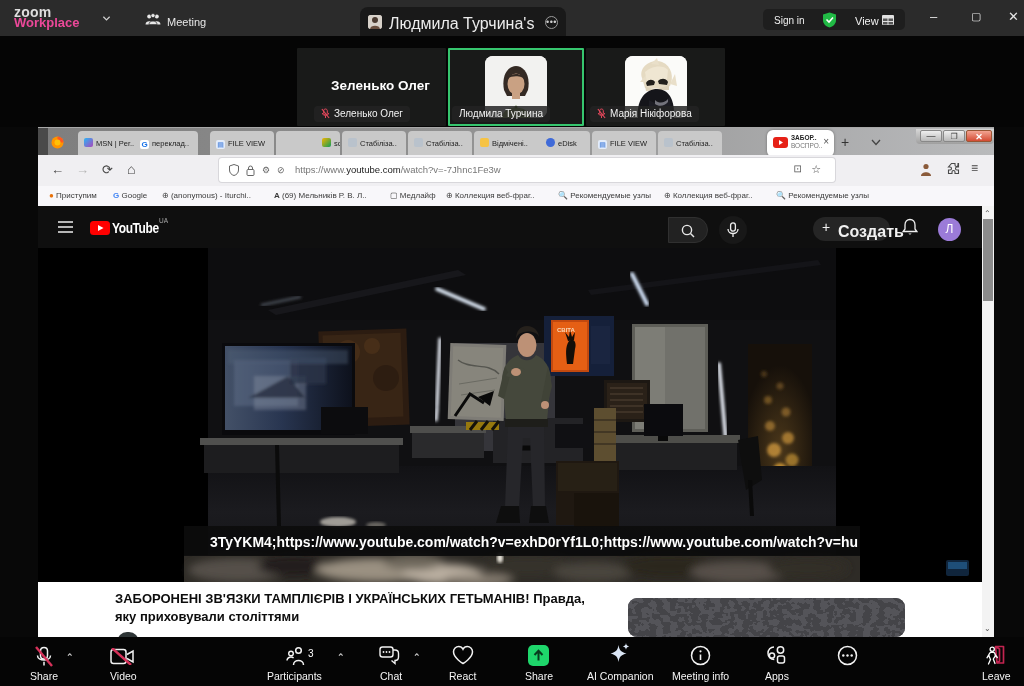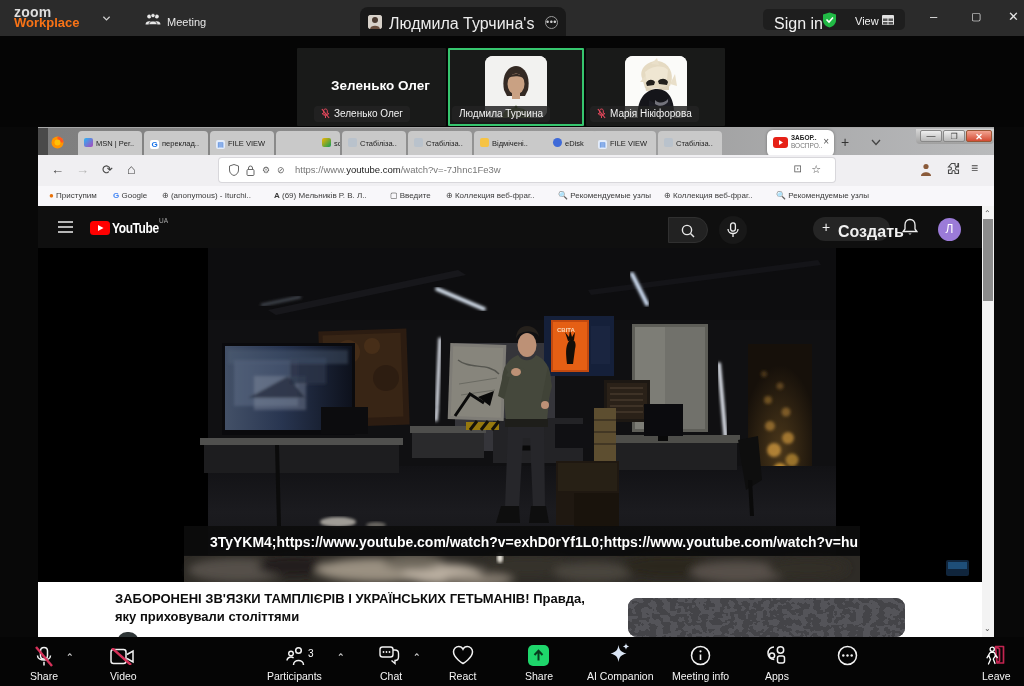--- a/index.html
+++ b/index.html
@@ -4,30 +4,30 @@
 <style>
   html,body{margin:0;padding:0;background:#000;}
   *{box-sizing:border-box;}
   #root{position:relative;width:1024px;height:686px;overflow:hidden;background:#000;
         font-family:"Liberation Sans", sans-serif;}
   .abs{position:absolute;}
 
   
   #titlebar{left:0;top:0;width:1024px;height:36px;background:#2b2b2b;}
   .zlogo1{left:14px;top:4px;color:#dedede;font-size:14px;font-weight:bold;letter-spacing:.2px;}
-  .zlogo2{left:14px;top:15px;color:#f97316;font-size:13px;font-weight:bold;text-align:right;}
+  .zlogo2{left:14px;top:15px;color:#ec4899;font-size:13px;font-weight:bold;text-align:right;}
   .chev{left:102px;top:14px;width:9px;height:9px;}
   .meeting-ico{left:145px;top:13px;}
   .meeting-txt{left:167px;top:16px;color:#e8e8e8;font-size:11px;}
   .ztab{left:360px;top:7px;width:206px;height:29px;background:#191919;border-radius:8px 8px 0 0;}
   .ztab-av{left:8px;top:8px;width:14px;height:14px;border-radius:3px;overflow:hidden;background:#cfc5bb;}
   .ztab-txt{left:29px;top:8px;color:#ececec;font-size:16px;}
   .ztab-dots{left:185px;top:9px;width:13px;height:13px;border:1px solid #9a9a9a;border-radius:50%;color:#cfcfcf;font-size:9px;line-height:10px;text-align:center;letter-spacing:.5px;}
   .zpill{left:763px;top:9px;width:142px;height:21px;background:#1e1e1e;border-radius:5px;}
-  .signin{left:774px;top:15px;color:#f0f0f0;font-size:16px;}
+  .signin{left:774px;top:15px;color:#f0f0f0;font-size:10px;}
   .shield{left:822px;top:12px;}
   .viewtxt{left:855px;top:15px;color:#f0f0f0;font-size:11px;}
   .winbtn{color:#e6e6e6;font-size:13px;}
 
   
   #strip{left:0;top:36px;width:1024px;height:91px;background:#050505;}
   .tile{position:absolute;top:12px;height:78px;background:#191a19;border-radius:1px;}
   .tilelabel{position:absolute;left:4px;bottom:4px;height:16px;background:rgba(35,35,35,.85);border-radius:4px;color:#f2f2f2;font-size:10px;line-height:16px;padding:0 7px;white-space:nowrap;}
   .micred{display:inline-block;width:9px;height:11px;vertical-align:-2px;margin-right:4px;}
   .avbox{position:absolute;left:50%;top:8px;transform:translateX(-50%);width:62px;height:62px;border-radius:8px;background:#fdfdfd;overflow:hidden;}
@@ -162,27 +162,27 @@
   <div id="share" class="abs">
     <div id="browser">
       <div id="tabbar">
         <div class="abs" style="left:0;top:0;width:10px;height:28px;background:#4a4a4a;"></div>
         <svg class="abs" style="left:13px;top:8px" width="13" height="13" viewBox="0 0 13 13">
             <circle cx="6.5" cy="6.5" r="6" fill="#ff9500"></circle>
             <path d="M6.5 .5 A6 6 0 0 1 12.5 6.5 L6.5 6.5 Z" fill="#ff5722"></path>
             <circle cx="6.5" cy="6.5" r="3" fill="#ffc107"></circle>
           </svg>
         <div class="tab" style="left:40px;width:64px;"><span class="fv" style="background:linear-gradient(135deg,#29b6f6,#ab47bc)"></span>MSN | Per..</div>
-        <div class="tab" style="left:106px;width:64px;"><span class="fv" style="background:#fff;color:#1a73e8;font-size:8px;line-height:9px;text-align:center;font-weight:bold;">G</span>переклад..</div>
+        <div class="tab" style="left:96px;width:64px;"><span class="fv" style="background:#fff;color:#1a73e8;font-size:8px;line-height:9px;text-align:center;font-weight:bold;">G</span>переклад..</div>
         <div class="tab" style="left:172px;width:64px;"><span class="fv" style="background:#e3ecfa;color:#3b78d8;font-size:7px;line-height:9px;text-align:center;">▤</span>FILE VIEW</div>
         <div class="tab" style="left:238px;width:64px;padding-left:40px;"><span class="fv" style="background:linear-gradient(135deg,#f4b400,#0f9d58)"></span>script.goo..</div>
         <div class="tab" style="left:304px;width:64px;"><span class="fv" style="background:#b9c2cc;"></span>Стабіліза..</div>
         <div class="tab" style="left:370px;width:64px;"><span class="fv" style="background:#b9c2cc;"></span>Стабіліза..</div>
         <div class="tab" style="left:436px;width:86px;"><span class="fv" style="background:#f6c344;"></span>Відмічені..</div>
-        <div class="tab" style="left:502px;width:50px;margin-left:7px;"><span class="fv" style="background:#3f6ad8;border-radius:50%;"></span>eDisk</div>
+        <div class="tab" style="left:502px;width:50px;"><span class="fv" style="background:#3f6ad8;border-radius:50%;"></span>eDisk</div>
         <div class="tab" style="left:554px;width:64px;"><span class="fv" style="background:#e3ecfa;color:#3b78d8;font-size:7px;line-height:9px;text-align:center;">▤</span>FILE VIEW</div>
         <div class="tab" style="left:620px;width:64px;"><span class="fv" style="background:#b9c2cc;"></span>Стабіліза..</div>
         <div class="tab" style="left:729px;width:67px;background:#fff;border-radius:6px;top:2px;height:27px;box-shadow:0 0 3px rgba(0,0,0,.35);">
            <svg style="position:absolute;left:6px;top:7px" width="15" height="11" viewBox="0 0 15 11">
               <rect width="15" height="11" rx="3" fill="#e62117"></rect>
               <path d="M6 3 L10 5.5 L6 8 Z" fill="#fff"></path>
             </svg>
            <div style="position:absolute;left:24px;top:4px;font-size:6.5px;line-height:8px;color:#222;font-weight:bold;">ЗАБОР..<br><span style="font-weight:normal;color:#777">ВОСПРО..</span></div>
            <div style="position:absolute;right:5px;top:6px;font-size:10px;color:#555;line-height:12px;">×</div>
         </div>
@@ -221,21 +221,21 @@
         <svg class="abs" style="left:909px;top:7px" width="13" height="13" viewBox="0 0 13 13">
             <path d="M4.5 1.5 H8 V3 a1.5 1.5 0 0 0 3 0 V1.5 H11.5 V5 H10 a1.5 1.5 0 0 0 0 3 H11.5 V11.5 H8 V10 a1.5 1.5 0 0 0 -3 0 V11.5 H1.5 V8 H3 a1.5 1.5 0 0 0 0 -3 H1.5 Z" fill="none" stroke="#4a4a4a" stroke-width="1.1"></path>
           </svg>
         <div class="abs" style="left:933px;top:6px;color:#444;font-size:12px;">≡</div>
       </div>
       <div id="bmrow">
         <span class="bmi" style="left:11px;"><span style="color:#e8710a">●</span> Приступим</span>
         <span class="bmi" style="left:75px;"><span style="color:#4285f4;font-weight:bold">G</span> Google</span>
         <span class="bmi" style="left:124px;">⊕ (anonymous) - Iturchi..</span>
         <span class="bmi" style="left:236px;"><b>A</b> (69) Мельників Р. В. Л..</span>
-        <span class="bmi" style="left:352px;">▢ Введите</span>
+        <span class="bmi" style="left:352px;">▢ Медлайф</span>
         <span class="bmi" style="left:408px;">⊕ Коллекция веб-фраг..</span>
         <span class="bmi" style="left:520px;"><span style="color:#4a7dbd">🔍</span> Рекомендуемые узлы</span>
         <span class="bmi" style="left:626px;">⊕ Коллекция веб-фраг..</span>
         <span class="bmi" style="left:738px;"><span style="color:#4a7dbd">🔍</span> Рекомендуемые узлы</span>
       </div>
       <div id="ytpage">
         <div id="ythead">
           <svg class="abs" style="left:20px;top:13px" width="15" height="12" viewBox="0 0 15 12">
               <path d="M0 1 H15 M0 6 H15 M0 11 H15" stroke="#eee" stroke-width="1.6"></path>
             </svg>

